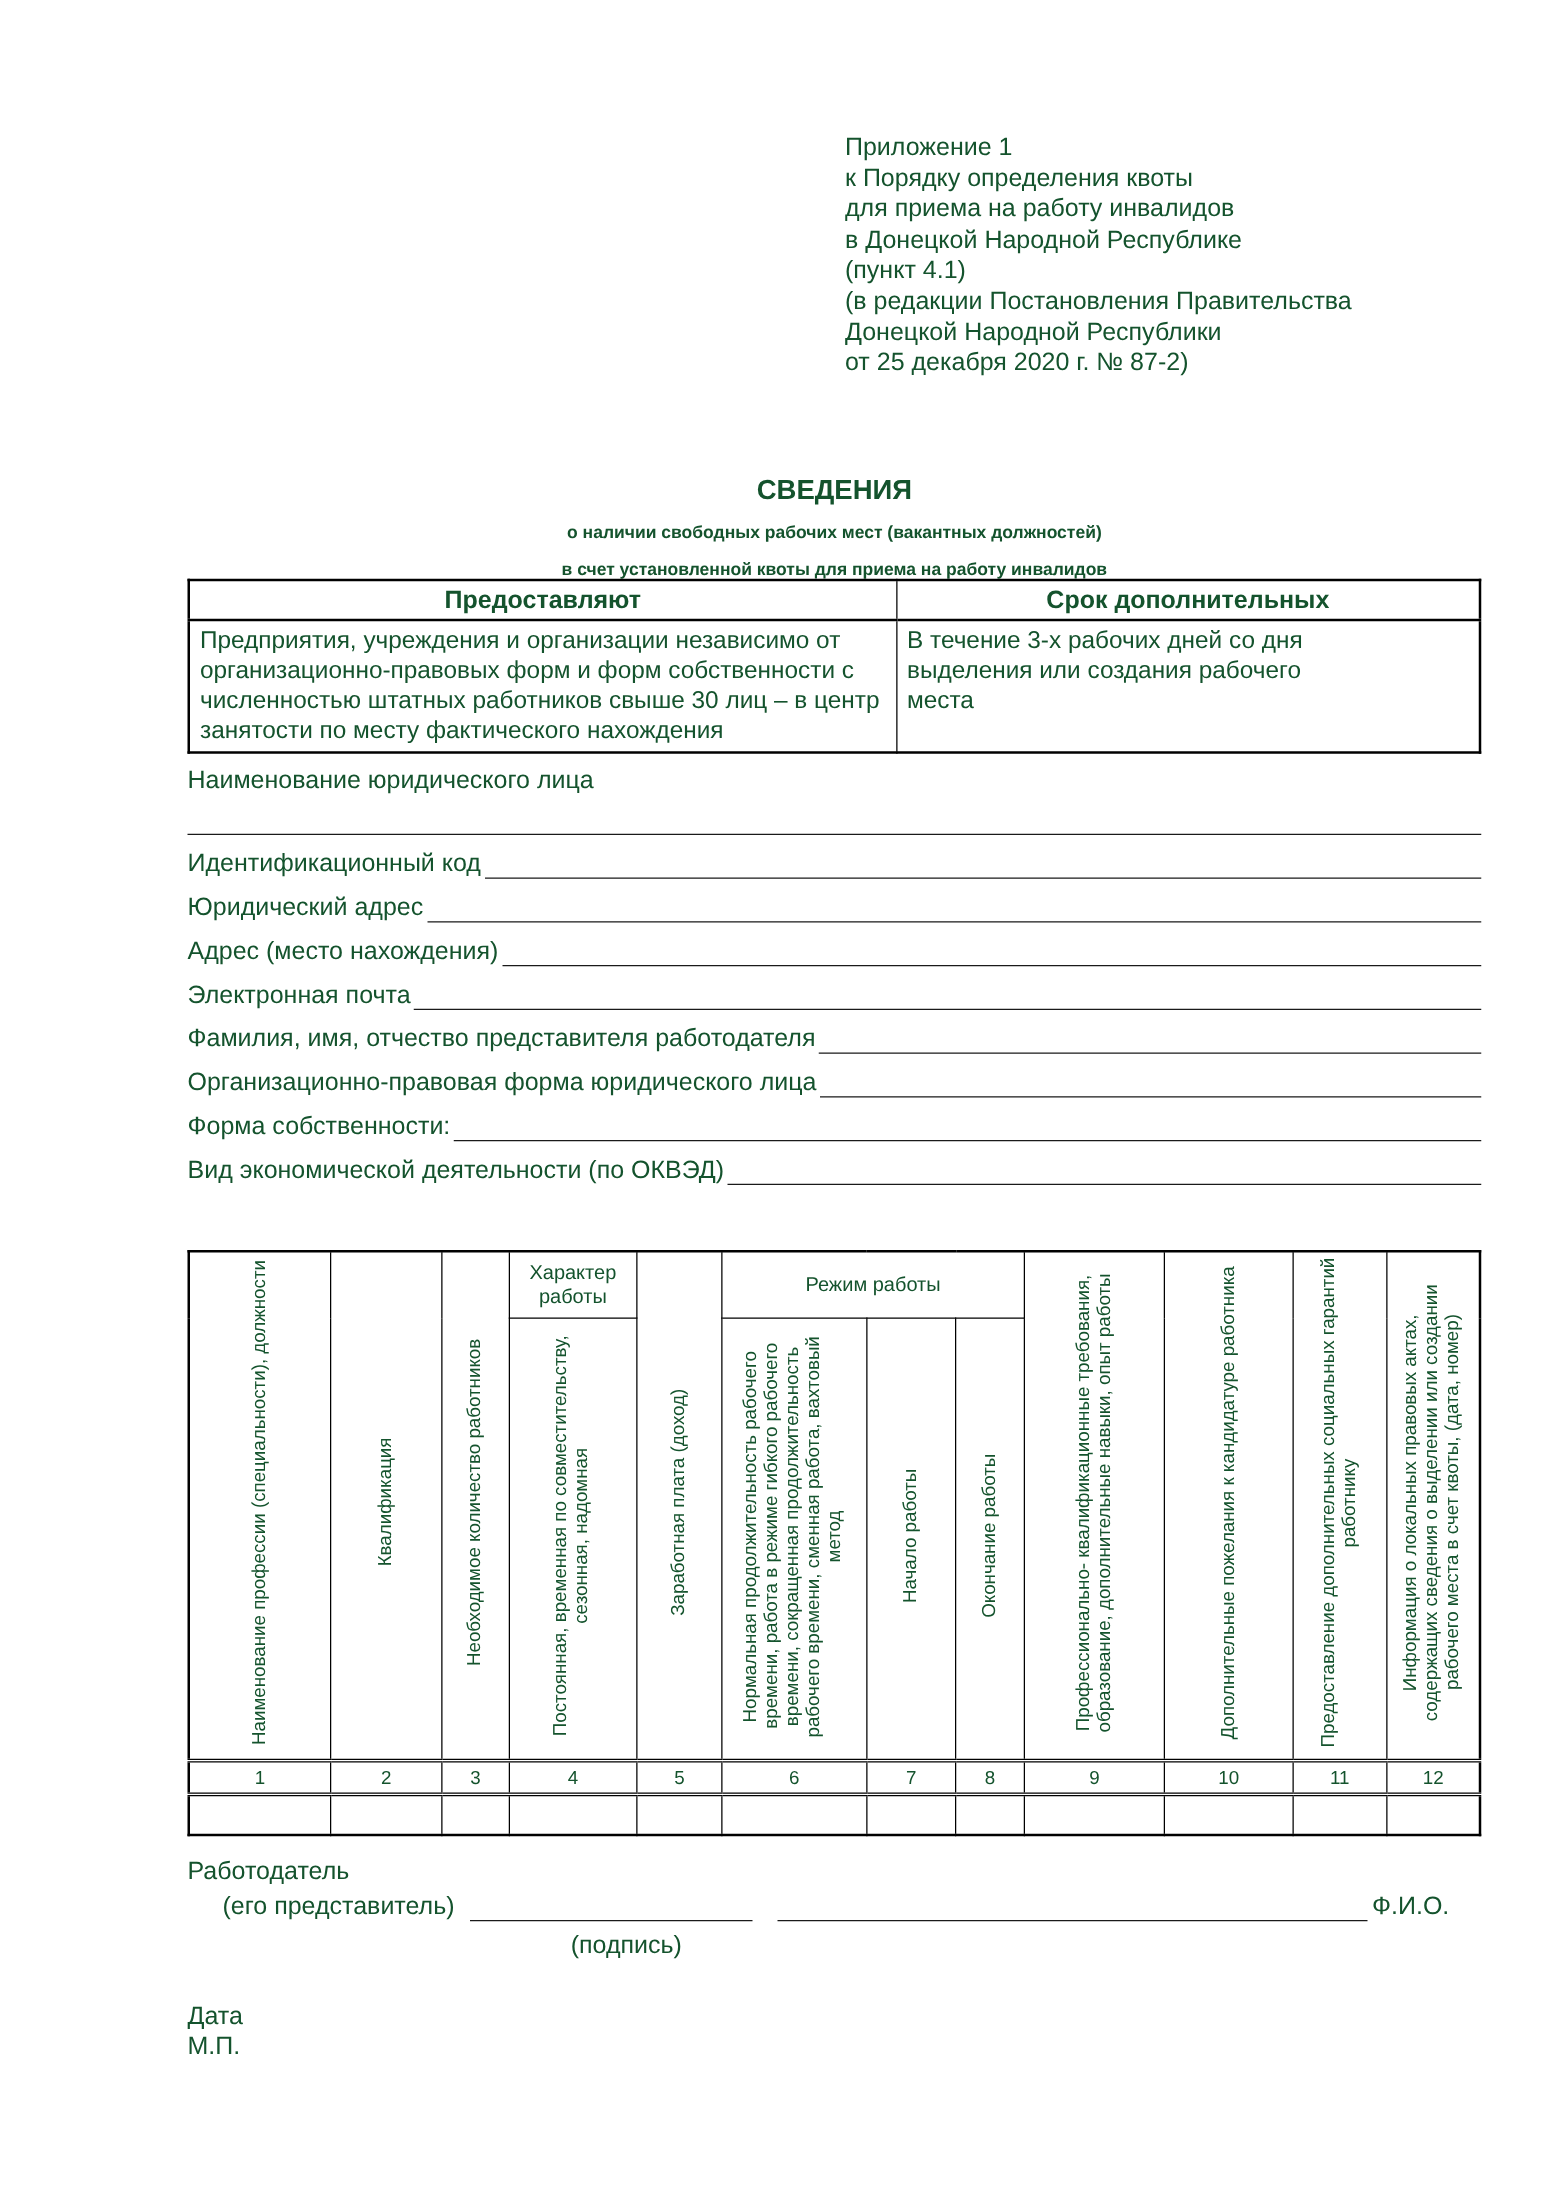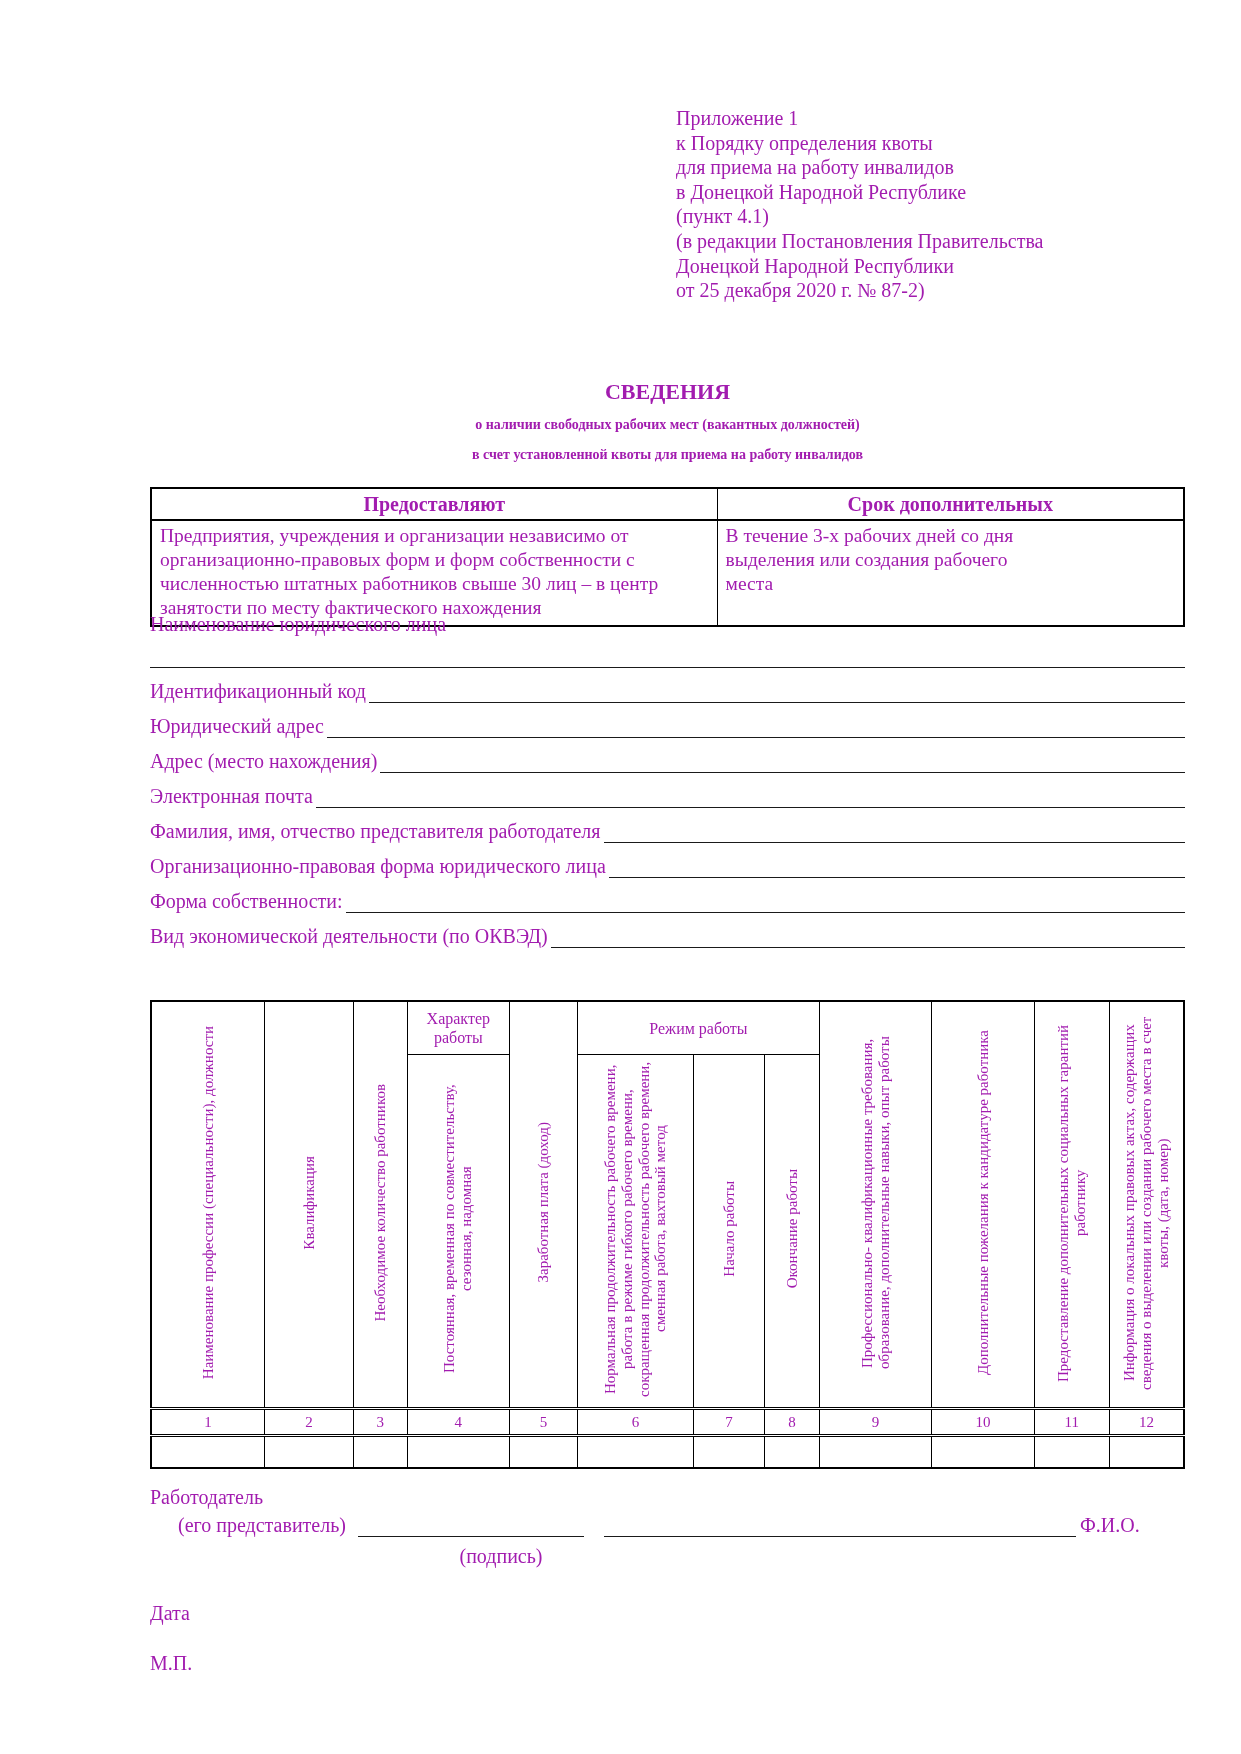--- a/index.html
+++ b/index.html
@@ -1,22 +1,22 @@
 <!DOCTYPE html>
 <html lang="ru"><head>
 <meta charset="utf-8">
 <style>
   html,body { margin:0; padding:0; background:#ffffff; }
   .page {
     position: relative;
     width: 1241px;
     height: 1754px;
     background: #ffffff;
-    color: #a21caf;
-    font-family: Liberation Serif, serif;
+    color: #14532d;
+    font-family: Liberation Sans, sans-serif;
     overflow: hidden;
   }
 
   
   .appendix {
     position: absolute;
     left: 676px;
     top: 106px;
     font-size: 20px;
     line-height: 24.6px;
@@ -29,21 +29,21 @@
     left: 150px;
     top: 379px;
     width: 1035px;
     text-align: center;
     font-weight: bold;
   }
   .title-main { font-size: 22px; line-height: 26px; margin-bottom: 5px; }
   .title-sub  { font-size: 14px; line-height: 30px; }
 
   
-  .t1-wrap { position: absolute; left: 150px; top: 487px; width: 1035px; border-radius: 13px; }
+  .t1-wrap { position: absolute; left: 150px; top: 463px; width: 1035px; border-radius: 13px; }
   table.t1 {
     width: 100%;
     border-collapse: collapse;
     table-layout: fixed;
     border: 2px solid #000;
     font-size: 19.5px;
   }
   table.t1 td { border: 1px solid #000; }
   table.t1 tr.hdr td {
     font-weight: bold;
@@ -123,21 +123,21 @@
   }
   .employer-line { line-height: 24px; }
   .sig-row { display: flex; align-items: flex-end; margin-top: 2px; height: 26px; margin-left: 28px; }
   .sig-row .rep-lbl { white-space: nowrap; line-height: 23px; }
   .sig-row .sline { width: 226px; border-bottom: 1px solid #1a1a1a; height: 100%; margin-left: 12px; }
   .sig-row .sgap { width: 20px; }
   .sig-row .lline { width: 472px; border-bottom: 1px solid #1a1a1a; height: 100%; }
   .sig-row .fio { white-space: nowrap; line-height: 23px; padding-left: 4px; }
   .sig-caption { margin-left: 238px; width: 226px; text-align: center; margin-top: 7px; line-height: 24px; }
   .date-line { margin-top: 33px; line-height: 24px; }
-  .stamp-line { margin-top: 26px; line-height: 24px; }
+  .stamp-line { line-height: 24px; }
 </style>
 </head>
 <body>
 
 <div class="page">
 
   <div class="appendix">
     <div>Приложение 1</div>
     <div>к Порядку определения квоты</div>
     <div>для приема на работу инвалидов</div>

